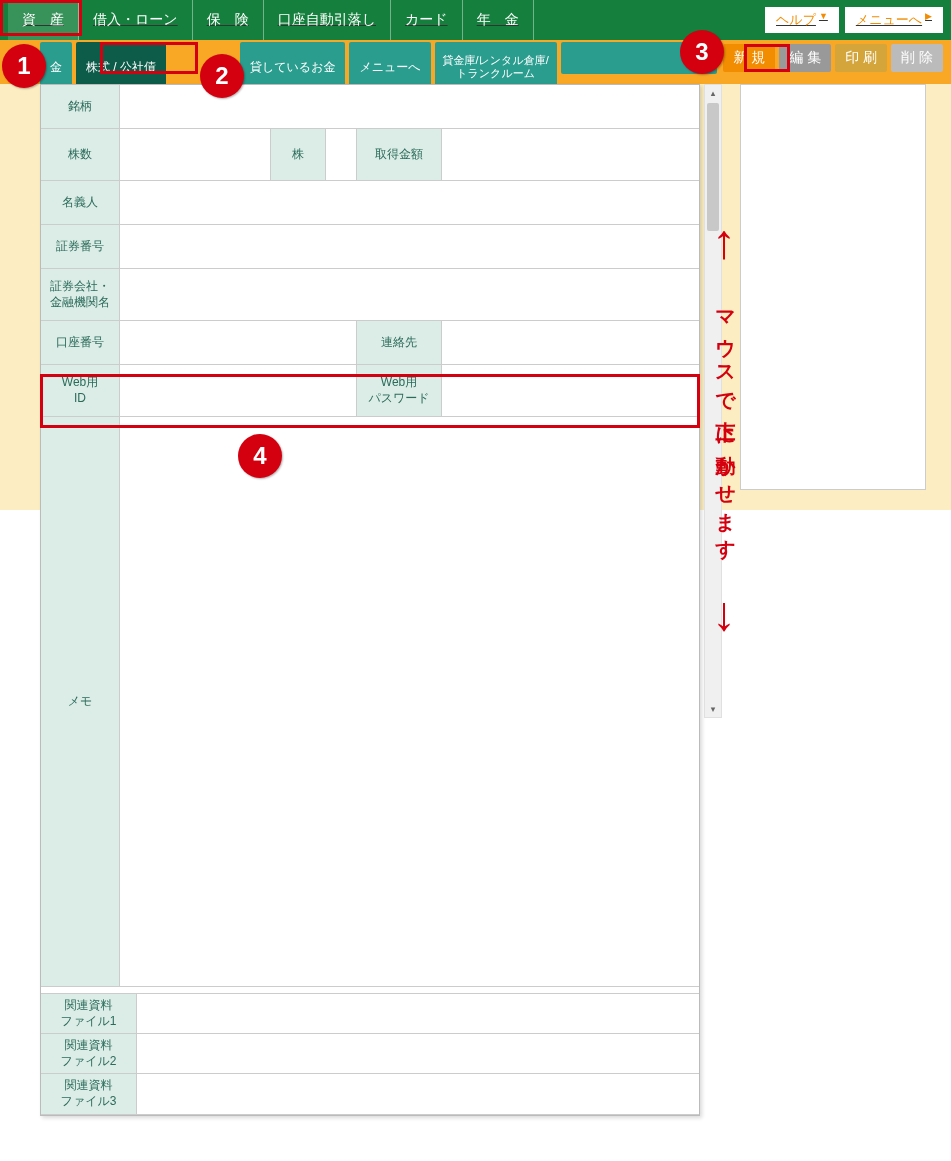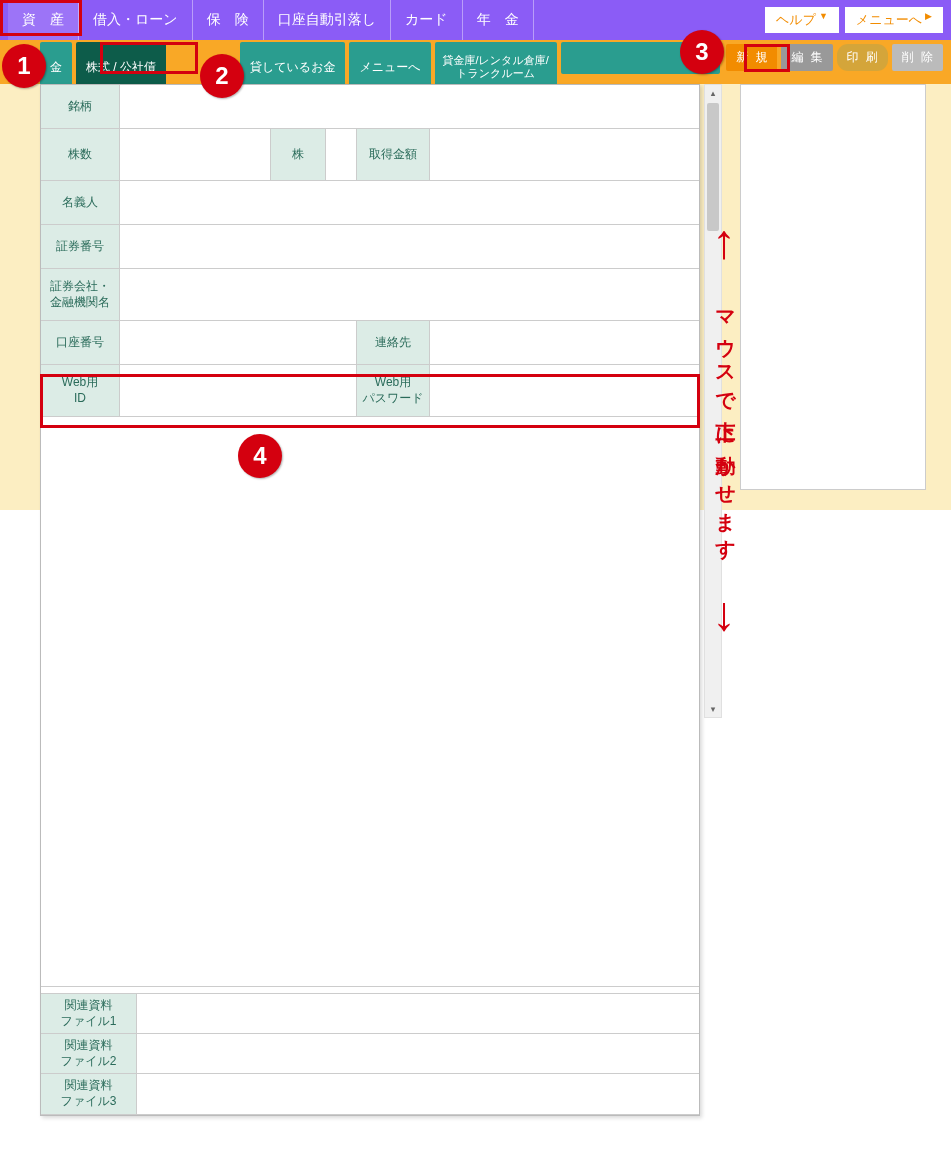--- a/index.html
+++ b/index.html
@@ -7,24 +7,25 @@
     font-family: "Meiryo", "Hiragino Sans", sans-serif;
     font-size: 13px;
     background: #fff;
     width: 951px;
     height: 1161px;
     position: relative;
     color: #333;
   }
   .topbar {
     display: flex;
-    background: #8b5cf6;
+    background: #15803d;
     height: 40px;
     align-items: center;
     padding: 0 8px;
+    text-decoration: underline;
   }
   .topnav {
     display: flex;
     gap: 0;
     flex: 1;
   }
   .topnav-item {
     color: #fff;
     padding: 0 14px;
     height: 40px;
@@ -84,27 +85,26 @@
   .right-actions {
     display: flex;
     gap: 4px;
     padding: 4px 8px 0 0;
   }
   .act-btn {
     background: #999;
     color: #fff;
     border: none;
     padding: 5px 10px;
-    font-size: 12px;
+    font-size: 14px;
     cursor: pointer;
     border-radius: 2px;
-    font-family: Liberation Mono, monospace;
   }
   .act-btn.new { background: #f28c00; }
-  .act-btn.print { background: #d4a53a; border-radius: 11px; }
+  .act-btn.print { background: #d4a53a; }
   .act-btn.delete { background: #bbb; }
   .main-wrap {
     display: flex;
     align-items: flex-start;
     position: relative;
   }
   .orange-bottom {
     position: absolute;
     left: 0;
     top: 40px;
@@ -173,21 +173,21 @@
     border-right: 1px solid #ccc;
   }
   .form-val {
     flex: 1;
     background: #fff;
     display: flex;
     align-items: center;
     padding: 0 8px;
   }
   .form-sublabel {
-    width: 74px;
+    width: 86px;
     background: #dcece6;
     color: #2a6b5a;
     font-size: 12px;
     display: flex;
     align-items: center;
     justify-content: center;
     text-align: center;
     border-left: 1px solid #ccc;
     border-right: 1px solid #ccc;
     line-height:1.3;
@@ -323,20 +323,21 @@
     </div>
     <div class="form-row tall">
       <div class="form-label" style="white-space:pre-line">Web用
 ID</div>
       <div class="form-val" style="flex:0 0 236px"></div>
       <div class="form-sublabel" style="white-space:pre-line">Web用
 パスワード</div>
       <div class="form-val"></div>
     </div>
     <div class="form-row memo-row">
+      <div class="form-label">メモ</div>
       <div class="form-val"></div>
     </div>
     <div class="bottom-files">
       <div class="file-row">
         <div class="form-label" style="white-space:pre-line">関連資料
 ファイル1</div>
         <div class="form-val"></div>
       </div>
       <div class="file-row">
         <div class="form-label" style="white-space:pre-line">関連資料

